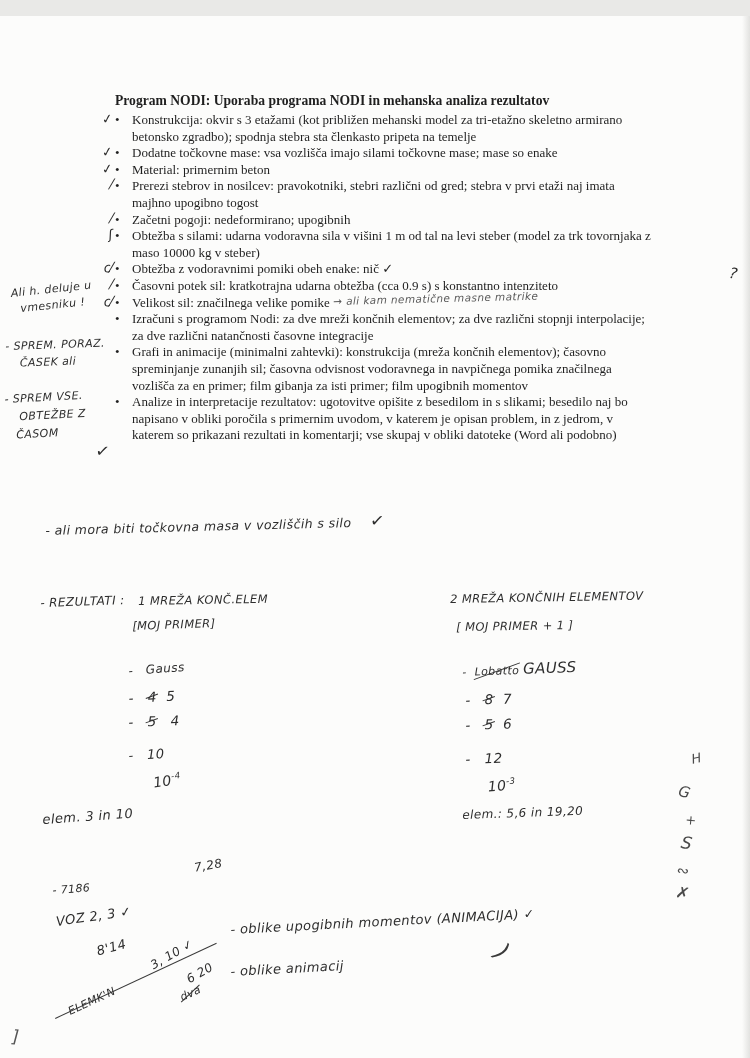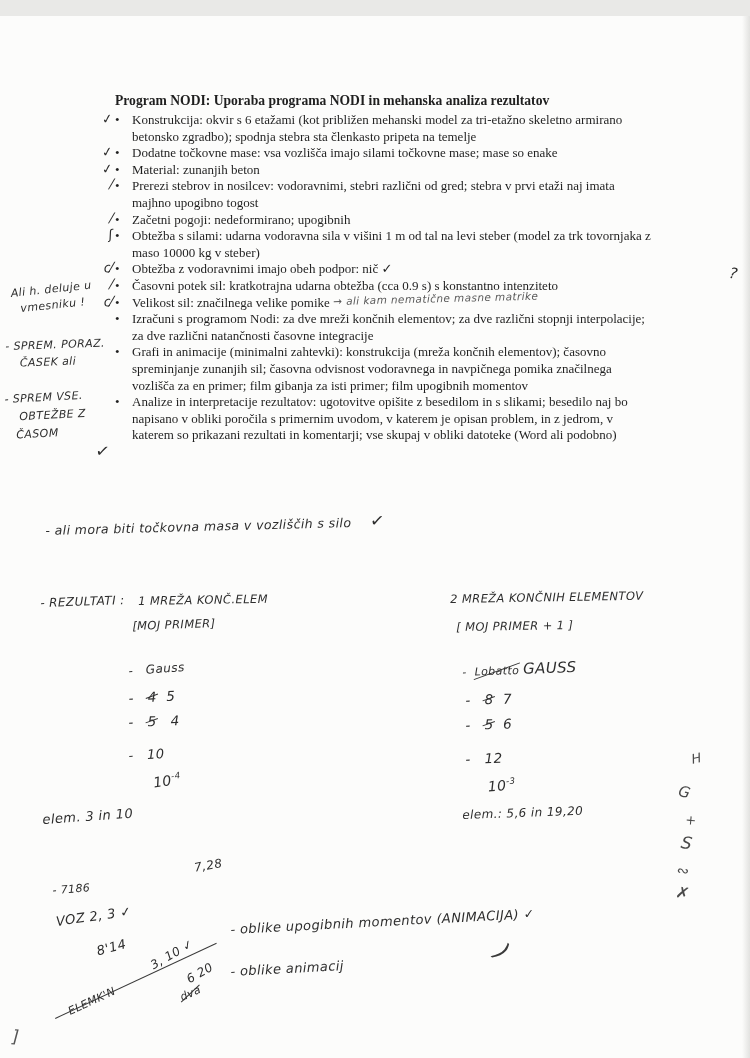--- a/index.html
+++ b/index.html
@@ -33,51 +33,51 @@
 <div class="page">
   <div class="scan-edge"></div>
   <div class="scan-bottom"></div>
 
   <div class="doc">
     <p class="doc-title">Program NODI: Uporaba programa NODI in mehanska analiza rezultatov</p>
 
     <div class="b-row">
       <span class="b-mark">✓</span>
       <span class="b-dot">•</span>
-      <span class="b-text">Konstrukcija: okvir s 6 etažami (kot približen mehanski model za tri-etažno skeletno armirano betonsko zgradbo); spodnja stebra sta členkasto pripeta na temelje</span>
+      <span class="b-text">Konstrukcija: okvir s 3 etažami (kot približen mehanski model za tri-etažno skeletno armirano betonsko zgradbo); spodnja stebra sta členkasto pripeta na temelje</span>
     </div>
     <div class="b-row">
       <span class="b-mark">✓</span>
       <span class="b-dot">•</span>
       <span class="b-text">Dodatne točkovne mase: vsa vozlišča imajo silami točkovne mase; mase so enake</span>
     </div>
     <div class="b-row">
       <span class="b-mark">✓</span>
       <span class="b-dot">•</span>
-      <span class="b-text">Material: zunanjih beton</span>
+      <span class="b-text">Material: primernim beton</span>
     </div>
     <div class="b-row">
       <span class="b-mark">⁄</span>
       <span class="b-dot">•</span>
-      <span class="b-text">Prerezi stebrov in nosilcev: vodoravnimi, stebri različni od gred; stebra v prvi etaži naj imata majhno upogibno togost</span>
+      <span class="b-text">Prerezi stebrov in nosilcev: pravokotniki, stebri različni od gred; stebra v prvi etaži naj imata majhno upogibno togost</span>
     </div>
     <div class="b-row">
       <span class="b-mark">⁄</span>
       <span class="b-dot">•</span>
       <span class="b-text">Začetni pogoji: nedeformirano; upogibnih</span>
     </div>
     <div class="b-row">
       <span class="b-mark">ʃ</span>
       <span class="b-dot">•</span>
       <span class="b-text">Obtežba s silami: udarna vodoravna sila v višini 1 m od tal na levi steber (model za trk tovornjaka z maso 10000 kg  v steber)</span>
     </div>
     <div class="b-row">
       <span class="b-mark">ᴄ⁄</span>
       <span class="b-dot">•</span>
-      <span class="b-text">Obtežba z vodoravnimi imajo obeh podpor: nič ✓</span>
+      <span class="b-text">Obtežba z vodoravnimi pomiki obeh enake: nič ✓</span>
     </div>
     <div class="b-row">
       <span class="b-mark">⁄</span>
       <span class="b-dot">•</span>
       <span class="b-text">Časovni potek sil: kratkotrajna udarna obtežba (cca 0.9 s) s konstantno intenziteto</span>
     </div>
     <div class="b-row">
       <span class="b-mark">ᴄ⁄</span>
       <span class="b-dot">•</span>
       <span class="b-text">Velikost sil: značilnega velike pomike</span>

